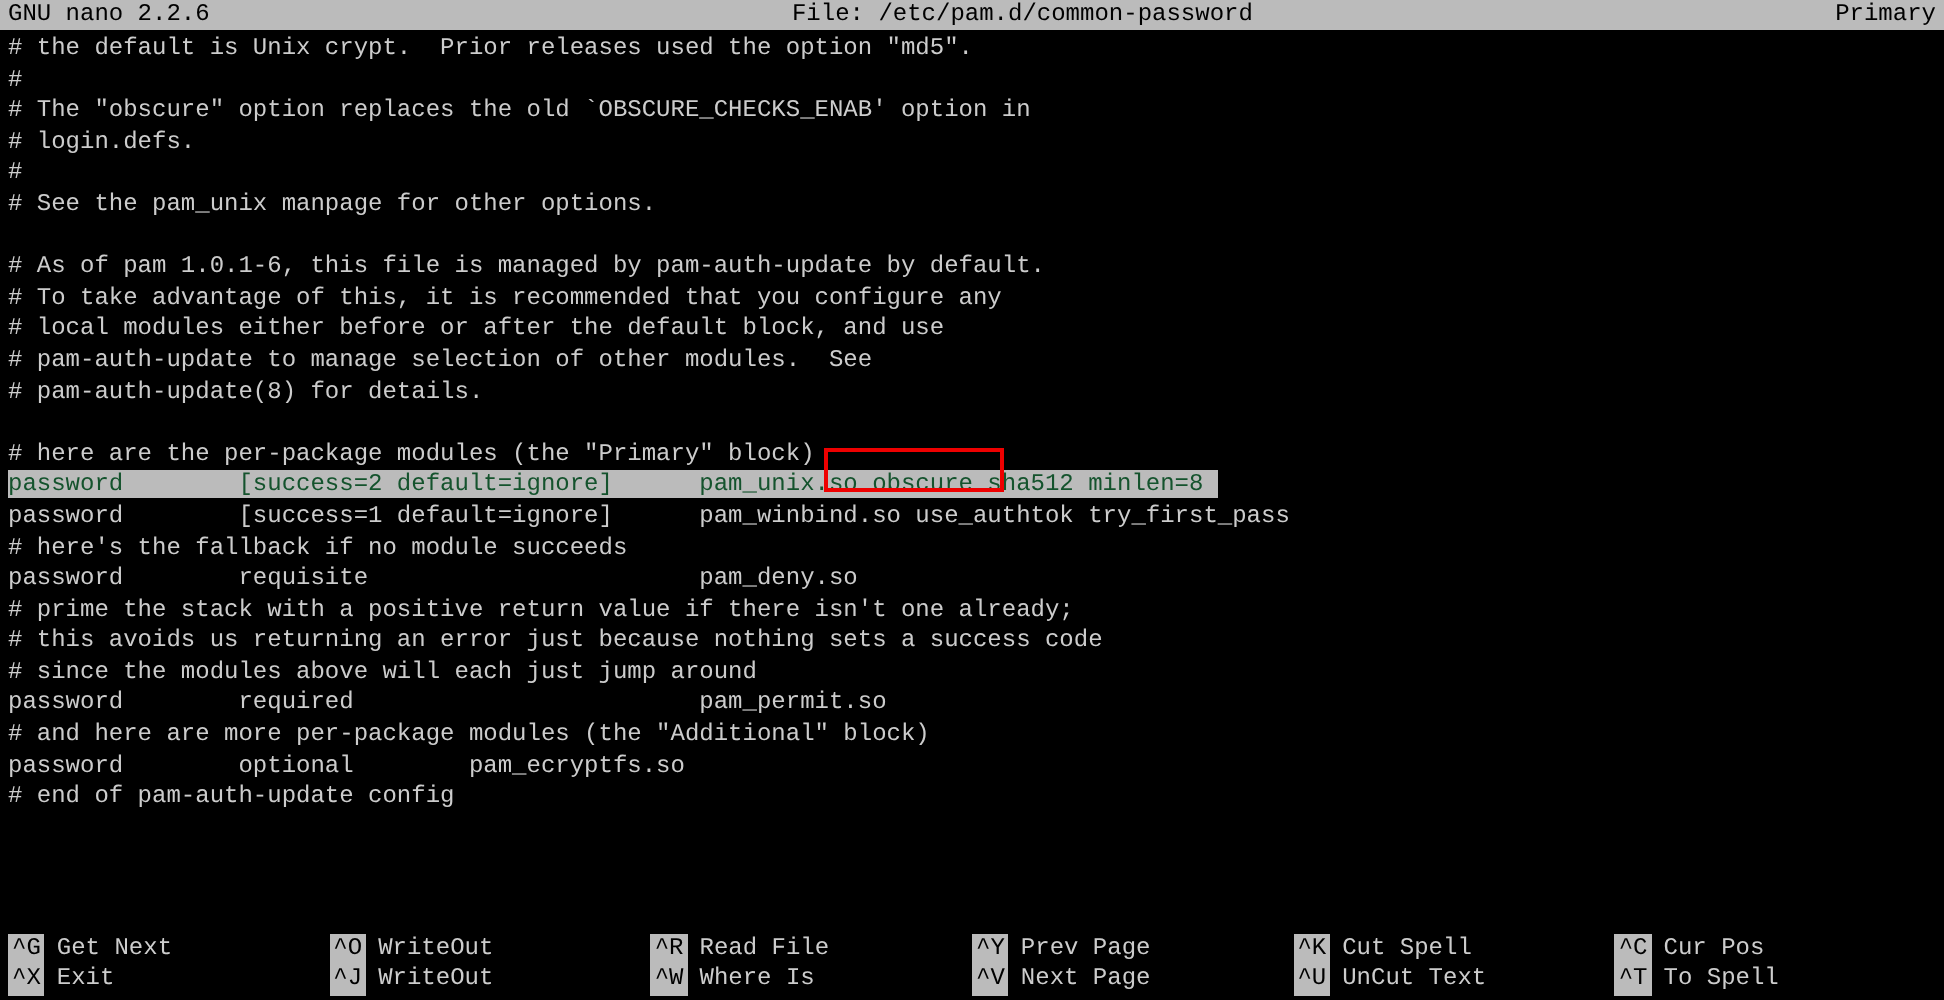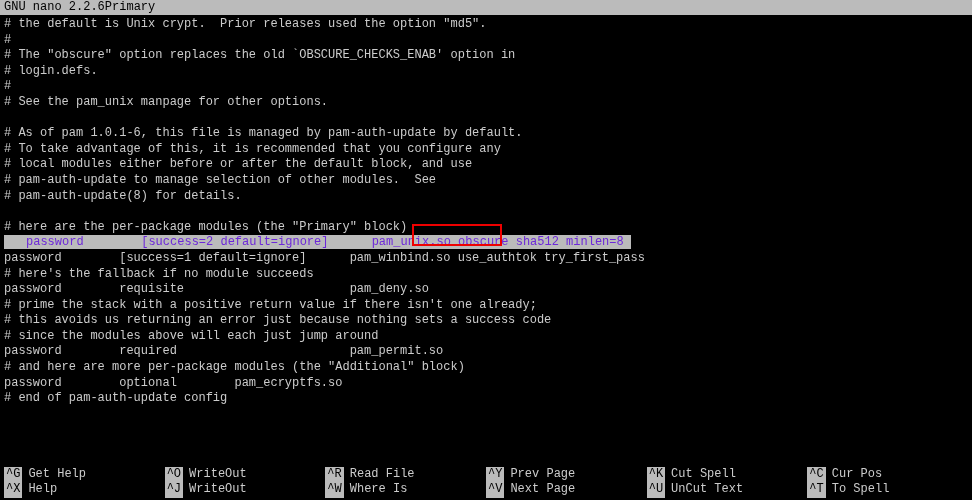--- a/index.html
+++ b/index.html
@@ -38,23 +38,22 @@
     }
     .editor {
       padding: 2px 4px;
       white-space: pre;
     }
     .line {
       min-height: 15.6px;
     }
     .highlight-line {
       background: #bbb;
-      color: #6d28d9;
+      color: #14532d;
       display: inline;
-      padding-left: 22px;
     }
     .red-box {
       border: 2px solid #e00;
       position: absolute;
       pointer-events: none;
     }
     .cursor {
       background: #bbb;
       color: #000;
       display: inline-block;
@@ -82,32 +81,33 @@
       color: #000;
       padding: 0 2px;
       margin-right: 6px;
     }
   </style>
 </head>
 <body>
 
 <div class="titlebar">
   <span class="titlebar-left">  GNU nano 2.2.6</span>
+  <span class="titlebar-center">File: /etc/pam.d/common-password</span>
   <span class="titlebar-right">Primary</span>
 </div>
 
 <div class="editor" id="editor"><div class="line"># the default is Unix crypt.  Prior releases used the option "md5".</div><div class="line">#</div><div class="line"># The "obscure" option replaces the old `OBSCURE_CHECKS_ENAB' option in</div><div class="line"># login.defs.</div><div class="line">#</div><div class="line"># See the pam_unix manpage for other options.</div><div class="line"></div><div class="line"># As of pam 1.0.1-6, this file is managed by pam-auth-update by default.</div><div class="line"># To take advantage of this, it is recommended that you configure any</div><div class="line"># local modules either before or after the default block, and use</div><div class="line"># pam-auth-update to manage selection of other modules.  See</div><div class="line"># pam-auth-update(8) for details.</div><div class="line"></div><div class="line"># here are the per-package modules (the "Primary" block)</div><div class="line"><span class="highlight-line">password        [success=2 default=ignore]      pam_unix.so obscure sha512 minlen=8</span><span class="cursor"></span></div><div class="line">password        [success=1 default=ignore]      pam_winbind.so use_authtok try_first_pass</div><div class="line"># here's the fallback if no module succeeds</div><div class="line">password        requisite                       pam_deny.so</div><div class="line"># prime the stack with a positive return value if there isn't one already;</div><div class="line"># this avoids us returning an error just because nothing sets a success code</div><div class="line"># since the modules above will each just jump around</div><div class="line">password        required                        pam_permit.so</div><div class="line"># and here are more per-package modules (the "Additional" block)</div><div class="line">password        optional        pam_ecryptfs.so </div><div class="line"># end of pam-auth-update config</div></div>
 
 <div class="red-box" style="left:412px; top:224px; width:90px; height:22px;"></div>
 
 <div class="shortcuts">
   <div class="shortcut-row" id="sc-row1">
       <div class="shortcut-item">
         <span class="shortcut-key">^G</span>
-        <span>Get Help</span>
+        <span>Get Next</span>
       </div>
       <div class="shortcut-item">
         <span class="shortcut-key">^O</span>
         <span>WriteOut</span>
       </div>
       <div class="shortcut-item">
         <span class="shortcut-key">^R</span>
         <span>Read File</span>
       </div>
       <div class="shortcut-item">
@@ -119,21 +119,21 @@
         <span>Cut Spell</span>
       </div>
       <div class="shortcut-item">
         <span class="shortcut-key">^C</span>
         <span>Cur Pos</span>
       </div>
     </div>
   <div class="shortcut-row" id="sc-row2">
       <div class="shortcut-item">
         <span class="shortcut-key">^X</span>
-        <span>Help</span>
+        <span>Exit</span>
       </div>
       <div class="shortcut-item">
         <span class="shortcut-key">^J</span>
         <span>WriteOut</span>
       </div>
       <div class="shortcut-item">
         <span class="shortcut-key">^W</span>
         <span>Where Is</span>
       </div>
       <div class="shortcut-item">

